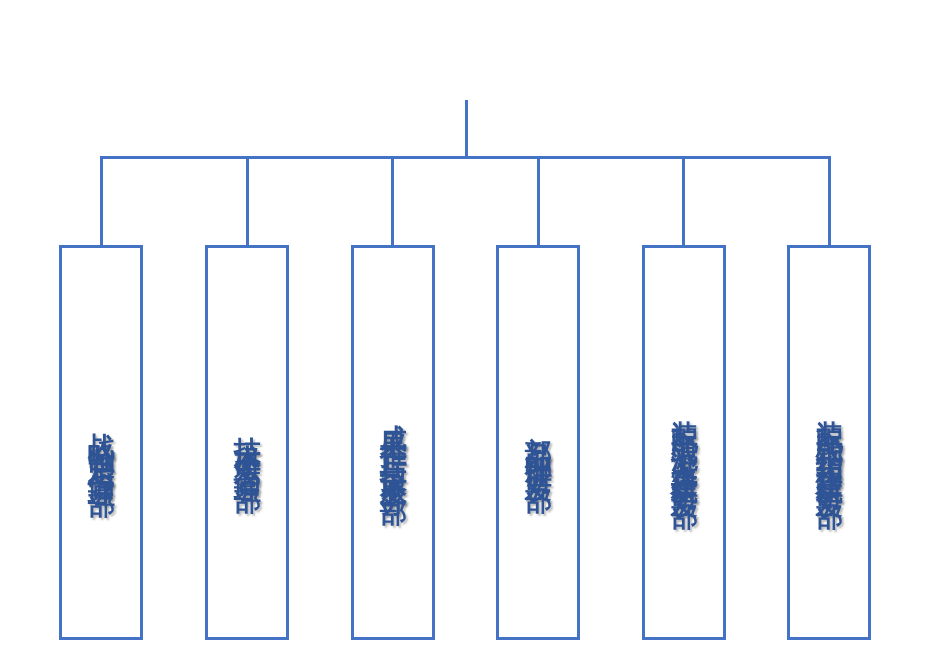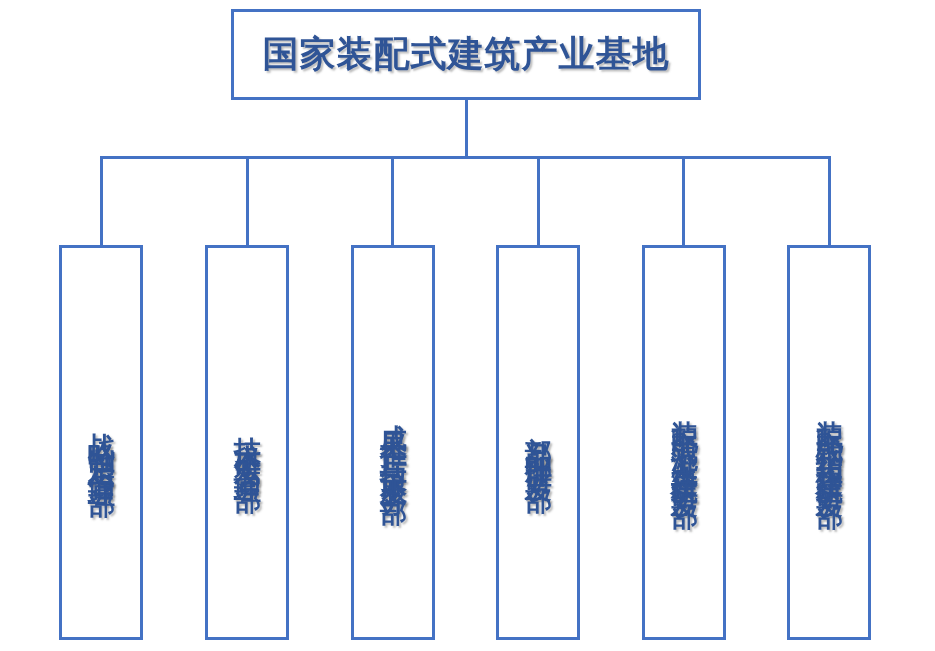--- a/index.html
+++ b/index.html
@@ -71,23 +71,20 @@
     letter-spacing: 8px;
     line-height: 1;
     text-shadow: 2px 2px 2px rgba(110,110,110,0.45);
   }
 </style>
 </head>
 <body>
 
 <div class="canvas">
 
-  <div class="node-box root-box">
-    <span class="root-label">国家装配式建筑产业基地</span>
-  </div>
 
   <div class="connector stem"></div>
   <div class="connector rail"></div>
   <div class="connector drop drop-1"></div>
   <div class="connector drop drop-2"></div>
   <div class="connector drop drop-3"></div>
   <div class="connector drop drop-4"></div>
   <div class="connector drop drop-5"></div>
   <div class="connector drop drop-6"></div>
 

